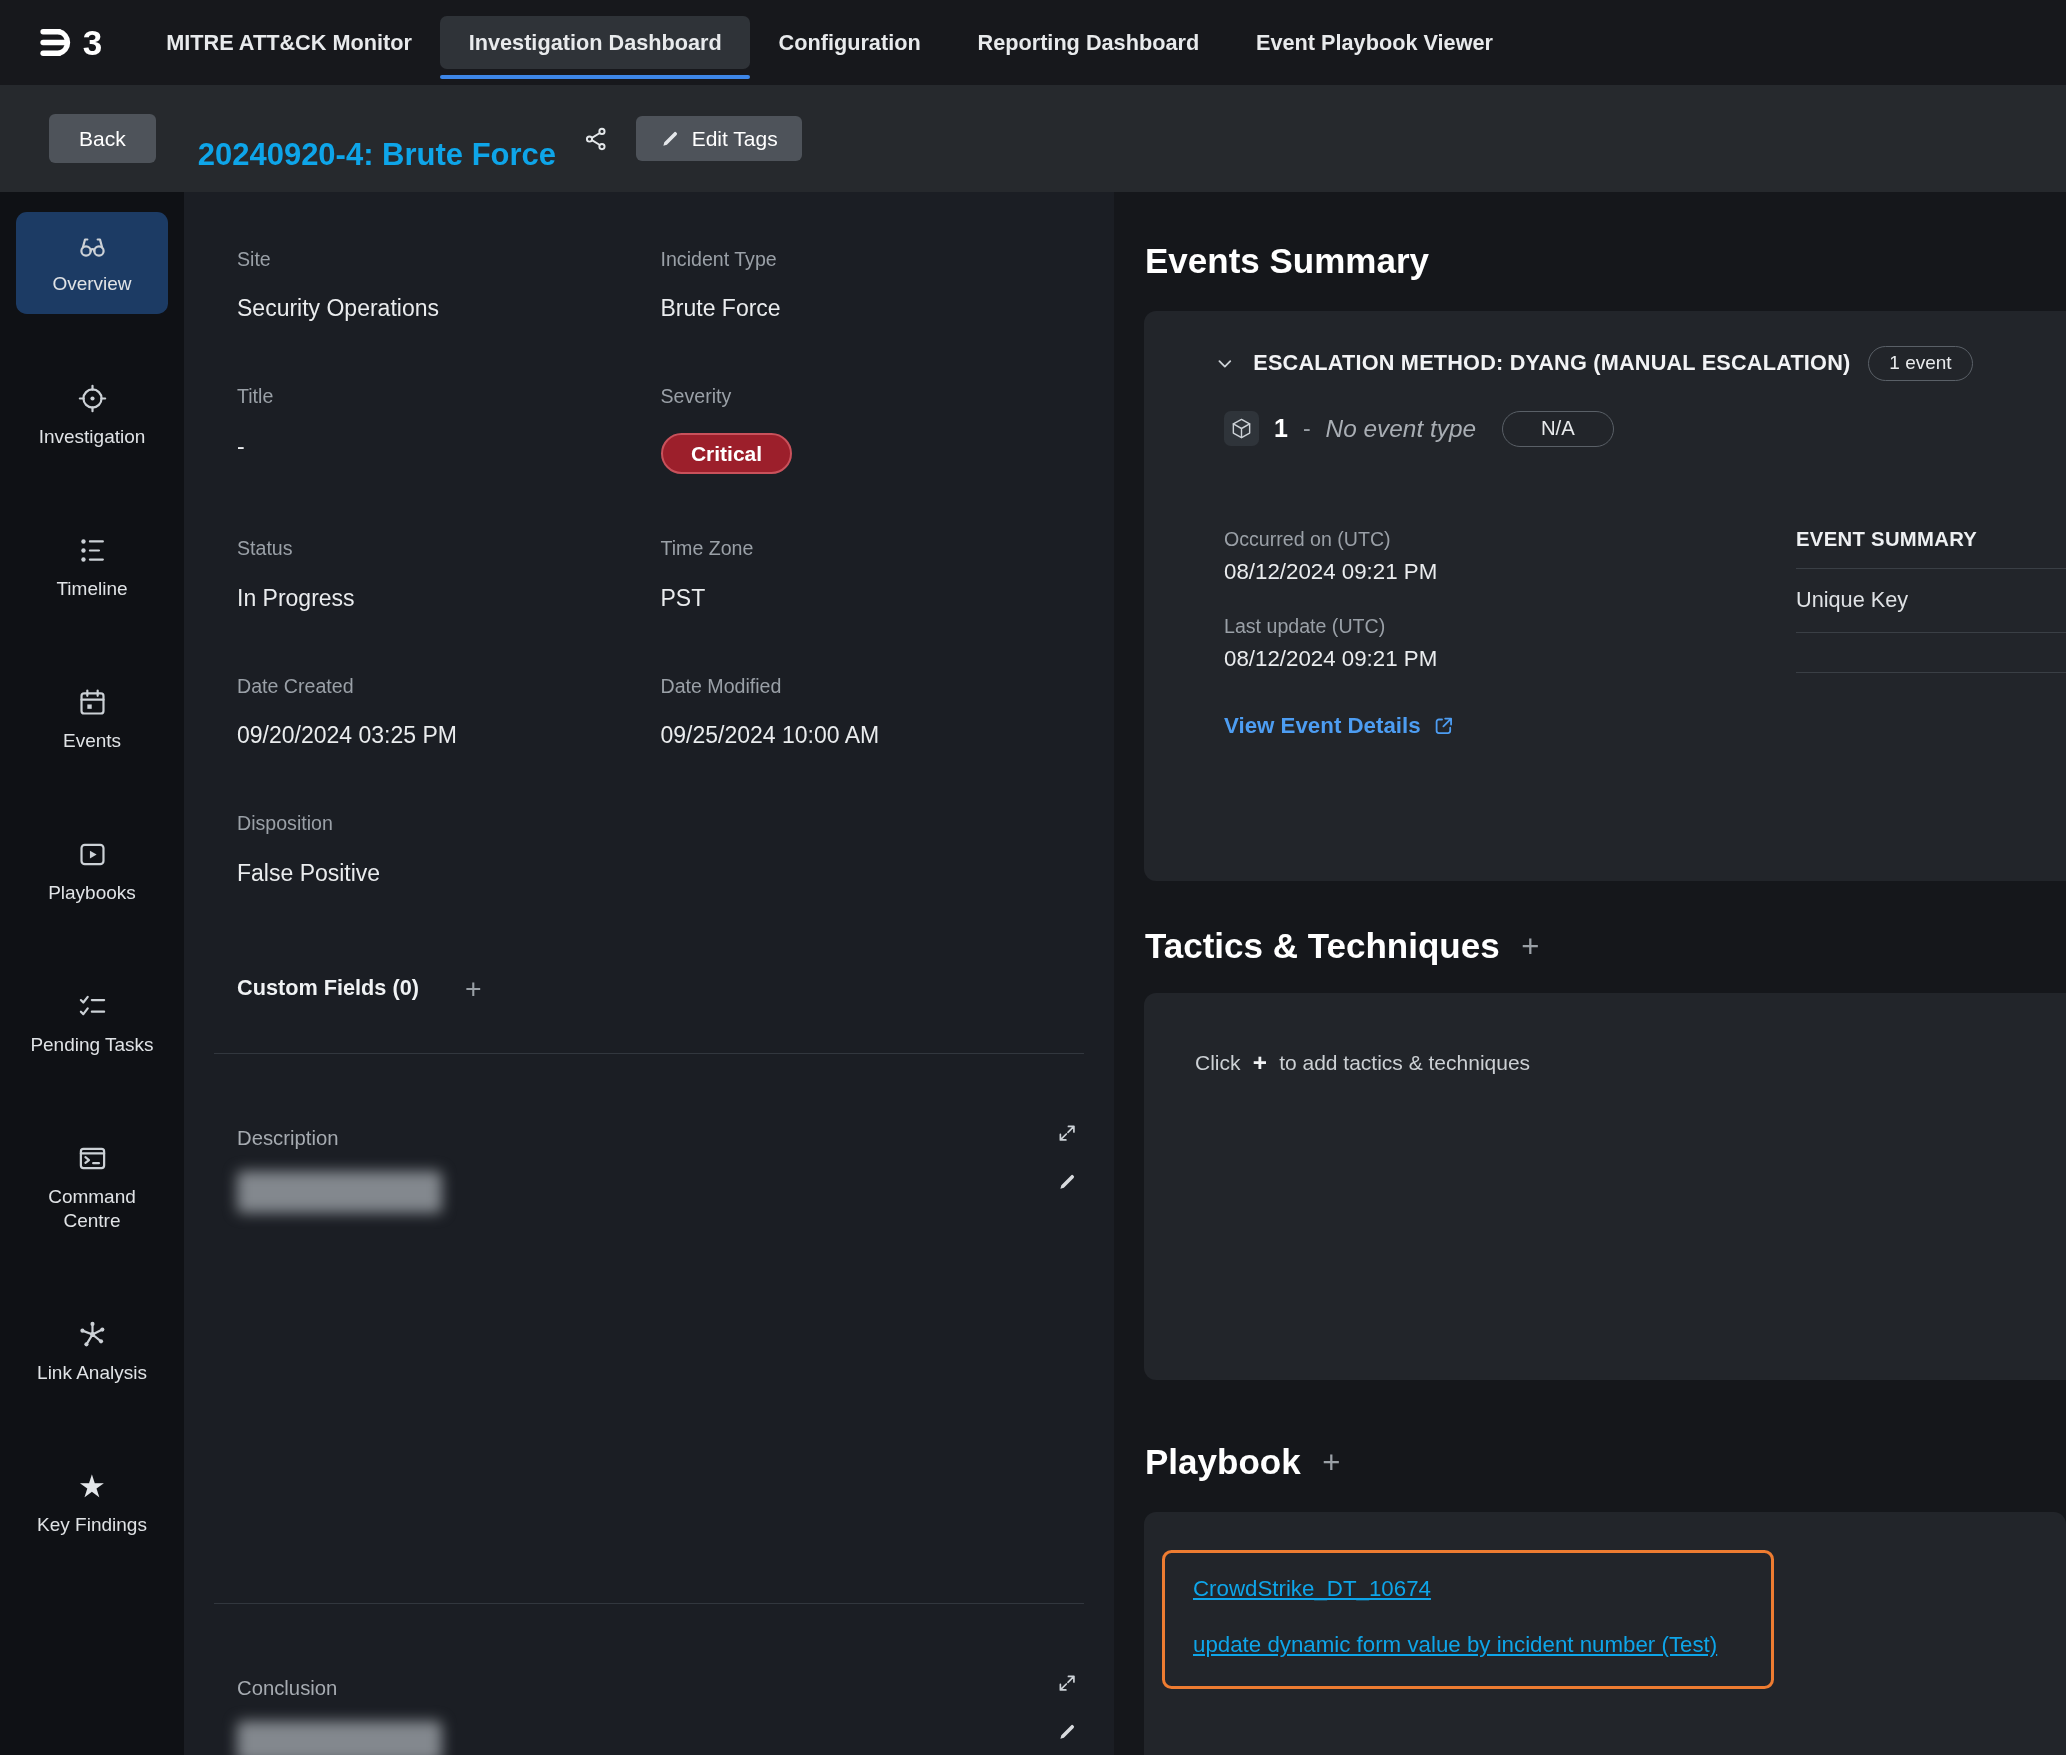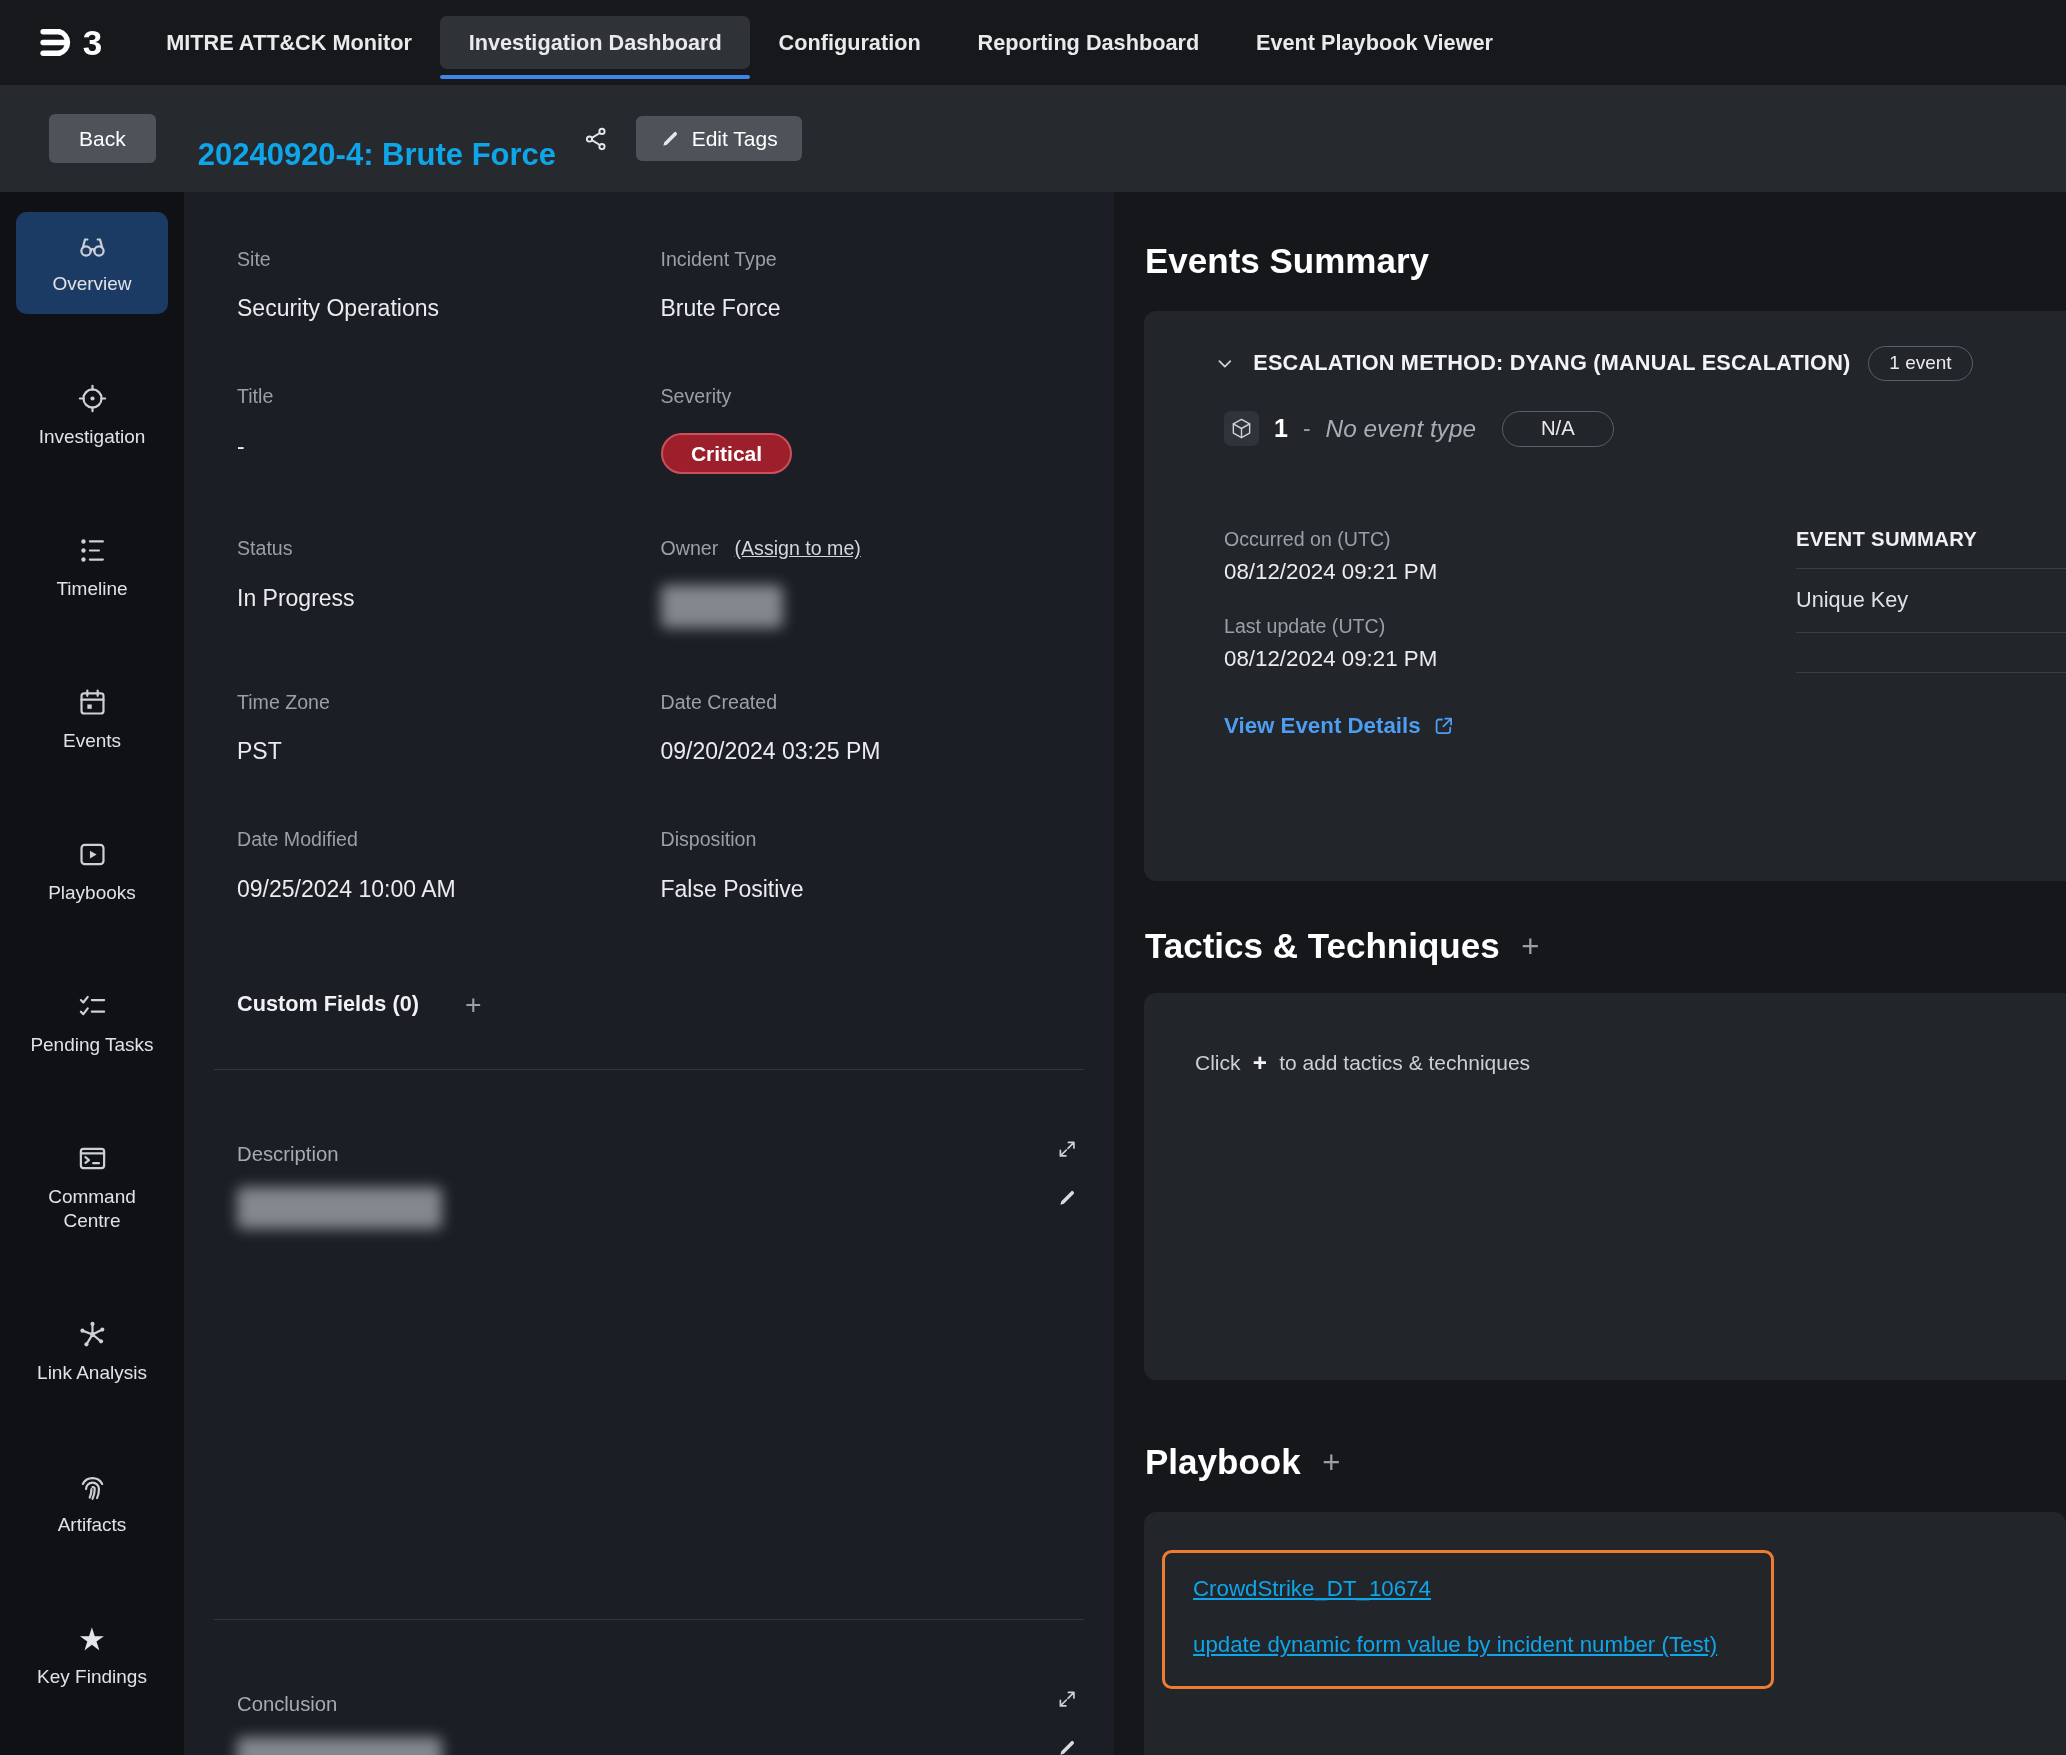--- a/index.html
+++ b/index.html
@@ -218,29 +218,20 @@
               <circle cx="12" cy="3.8" r="1.6"></circle>
               <circle cx="19.6" cy="8.2" r="1.6"></circle>
             <circle cx="18.6" cy="17.3" r="1.6"></circle>
               <circle cx="7.3" cy="19.6" r="1.6"></circle>
               <circle cx="4.2" cy="9" r="1.6"></circle>
           </g>
         </svg>
         <span class="side-label">Link Analysis</span>
       </div>
 
-      <div class="side-item">
-        <svg width="31" height="31" viewBox="0 0 24 24" class="icon-stroke">
-          <path d="M4.5 10a8.5 8.5 0 0 1 15 0"></path>
-          <path d="M7 14a5 5 0 0 1 10 0c0 2.5-.5 5-1.5 7"></path>
-          <path d="M12 12.4a1.7 1.7 0 0 1 1.7 1.7c0 2.7-.6 5.2-1.7 7.4"></path>
-          <path d="M9.8 20.6c.9-1.9 1.4-4.1 1.4-6.5"></path>
-        </svg>
-        <span class="side-label">Artifacts</span>
-      </div>
 
       <div class="side-item">
         <span class="star-glyph">★</span>
         <span class="side-label">Key Findings</span>
       </div>
 
     </div>
 
     <div class="left-panel">
 
@@ -259,27 +250,20 @@
           <div class="field-value">-</div>
         </div>
         <div class="field">
           <div class="field-label">Severity</div>
           <span class="badge-critical">Critical</span>
         </div>
 
         <div class="field">
           <div class="field-label">Status</div>
           <div class="field-value">In Progress</div>
-        </div>
-        <div class="field">
-          <div class="label-row">
-            <span class="field-label" style="margin-bottom:0;">Owner</span>
-            <span class="assign-link">(Assign to me)</span>
-          </div>
-          <div class="redacted owner"></div>
         </div>
 
         <div class="field">
           <div class="field-label">Time Zone</div>
           <div class="field-value">PST</div>
         </div>
         <div class="field">
           <div class="field-label">Date Created</div>
           <div class="field-value">09/20/2024 03:25 PM</div>
         </div>

